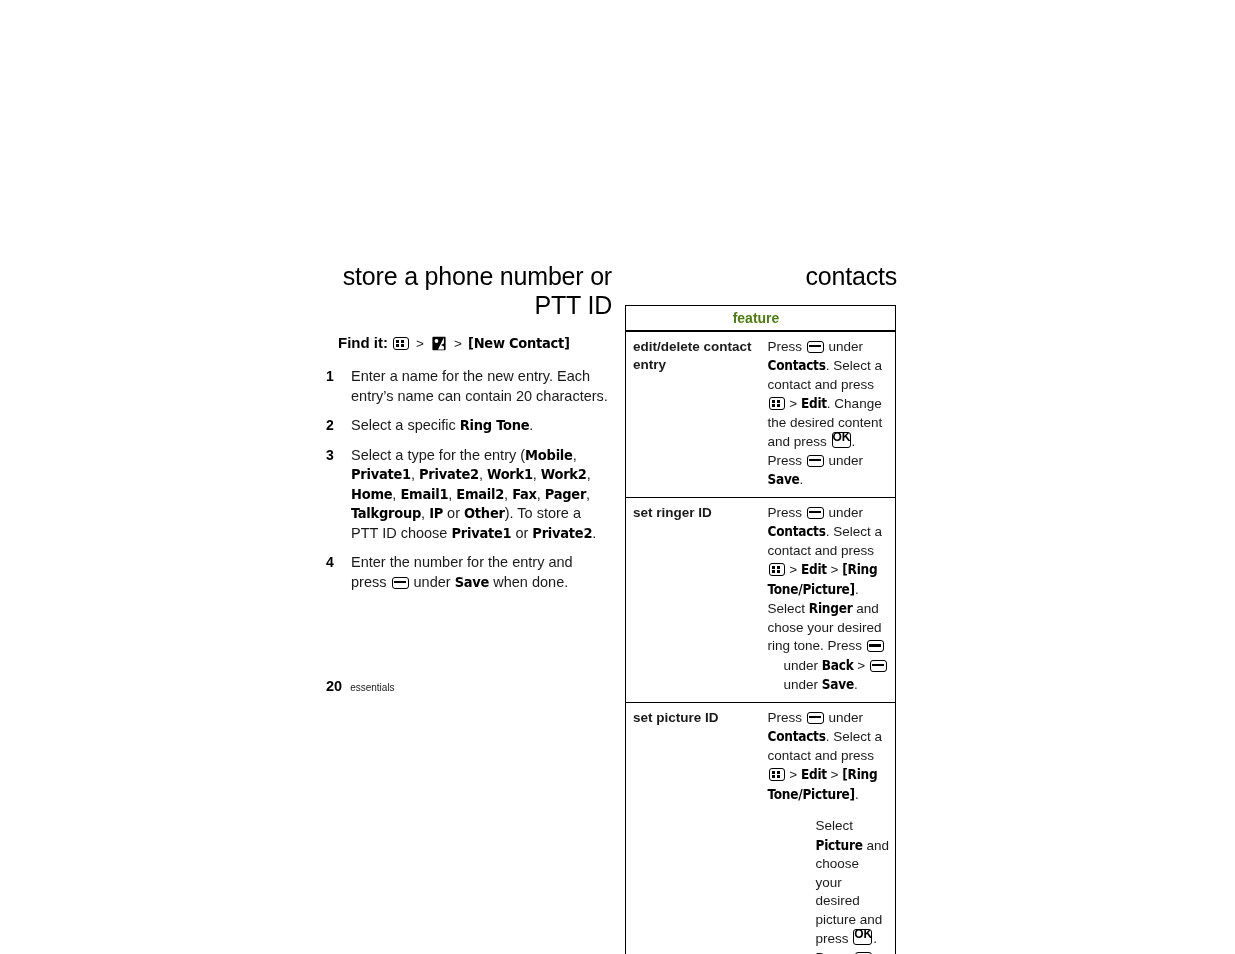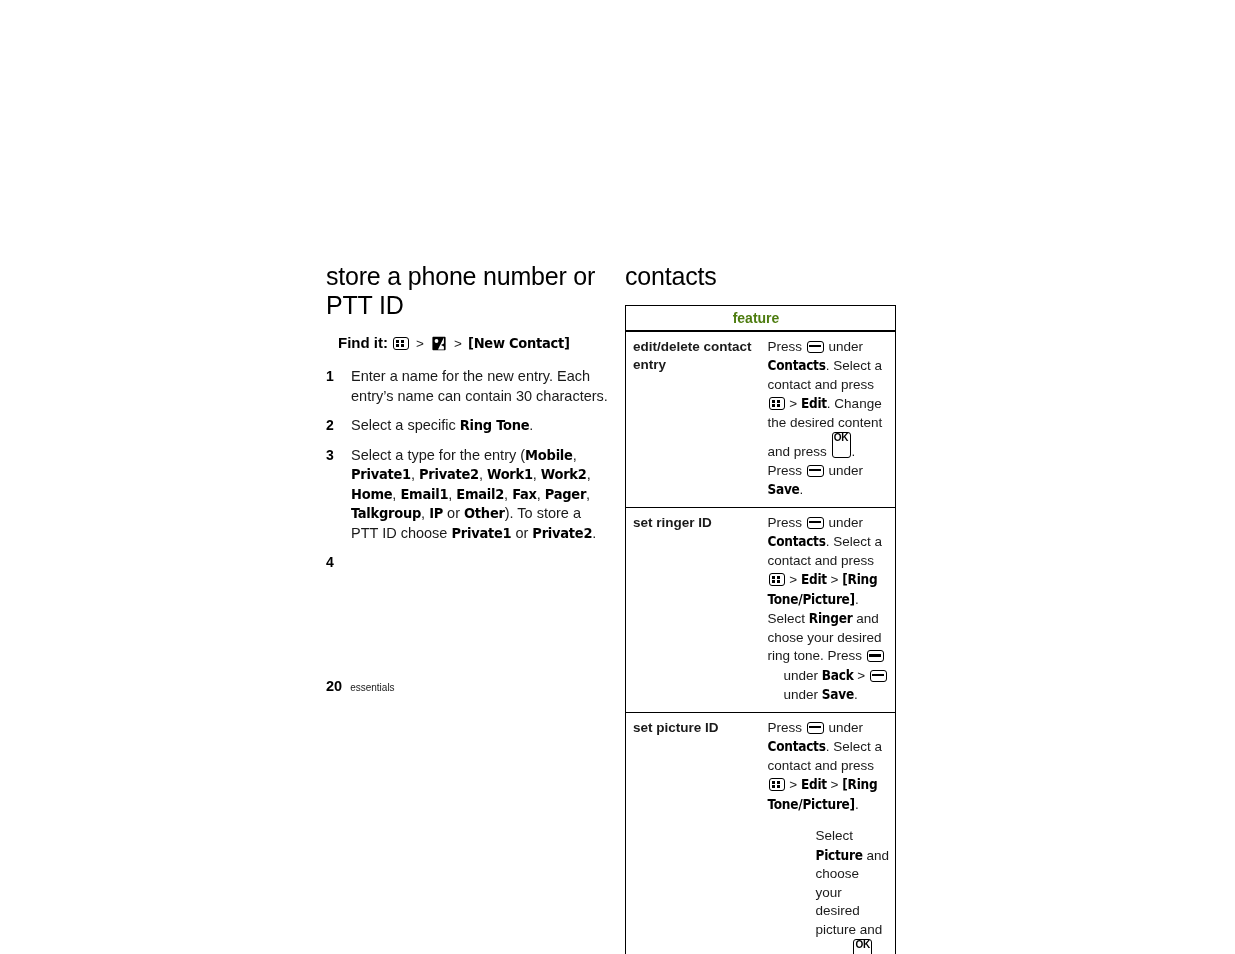--- a/index.html
+++ b/index.html
@@ -38,20 +38,21 @@
 
   
   h1.section-title {
     font-family: "Liberation Sans", sans-serif;
     font-size: 25px;
     font-weight: 400;
     line-height: 1.14;
     letter-spacing: -0.2px;
     margin: 0 0 14px 0;
     color: #000;
+    text-align: right;
   }
 
   
   .body-text {
     font-size: 14.5px;
     line-height: 19.5px;
     margin: 0 0 9px 0;
     color: #1a1a1a;
   }
 
@@ -155,26 +156,26 @@
     background: #000;
   }
   .key-menu i.d1 { left: 2px;  top: 1.8px; }
   .key-menu i.d2 { left: 7.2px; top: 1.8px; }
   .key-menu i.d3 { left: 2px;  top: 6.2px; }
   .key-menu i.d4 { left: 7.2px; top: 6.2px; }
 
   
   .key-ok {
     width: 19px;
-    height: 26px;
+    height: 16px;
     border: 1.5px solid #000;
     border-radius: 3px;
     margin: 0 1px;
     font-family: "Liberation Sans Narrow", "Liberation Sans", sans-serif;
-    font-size: 10px;
+    font-size: 12px;
     font-weight: 700;
     line-height: 9px;
     text-align: center;
     letter-spacing: -0.2px;
     color: #000;
     overflow: hidden;
   }
 
   
   .key-contacts {
@@ -270,35 +271,36 @@
         <circle cx="4.5" cy="5.0" r="1.9" fill="#fff"></circle>
       </svg>
       <span class="sep">&gt;</span>
       <span class="ui">[New Contact]</span>
     </p>
 
     <ol class="steps">
 
       <li>
         <span class="num">1</span>
-        <span>Enter a name for the new entry. Each entry’s name can contain 30 characters.</span>
+        <span>Enter a name for the new entry. Each entry’s name can contain 20 characters.</span>
       </li>
 
       <li>
         <span class="num">2</span>
         <span><span>Select a specific </span><span class="ui">Ring Tone</span><span>.</span></span>
       </li>
 
       <li>
         <span class="num">3</span>
         <span><span>Select a type for the entry (</span><span class="ui">Mobile</span><span>, </span><span class="ui">Private1</span><span>, </span><span class="ui">Private2</span><span>, </span><span class="ui">Work1</span><span>, </span><span class="ui">Work2</span><span>, </span><span class="ui">Home</span><span>, </span><span class="ui">Email1</span><span>, </span><span class="ui">Email2</span><span>, </span><span class="ui">Fax</span><span>, </span><span class="ui">Pager</span><span>, </span><span class="ui">Talkgroup</span><span>, </span><span class="ui">IP</span><span> or </span><span class="ui">Other</span><span>). To store a PTT ID choose </span><span class="ui">Private1</span><span> or </span><span class="ui">Private2</span><span>.</span></span>
       </li>
 
       <li>
         <span class="num">4</span>
+        <span><span>Enter the number for the entry and press </span><span class="key key-soft"></span><span> under </span><span class="ui">Save</span><span> when done.</span></span>
       </li>
 
     </ol>
   </div>
 
   <div class="col-right">
 
     <h1 class="section-title">contacts</h1>
 
     <table class="feature-table">

